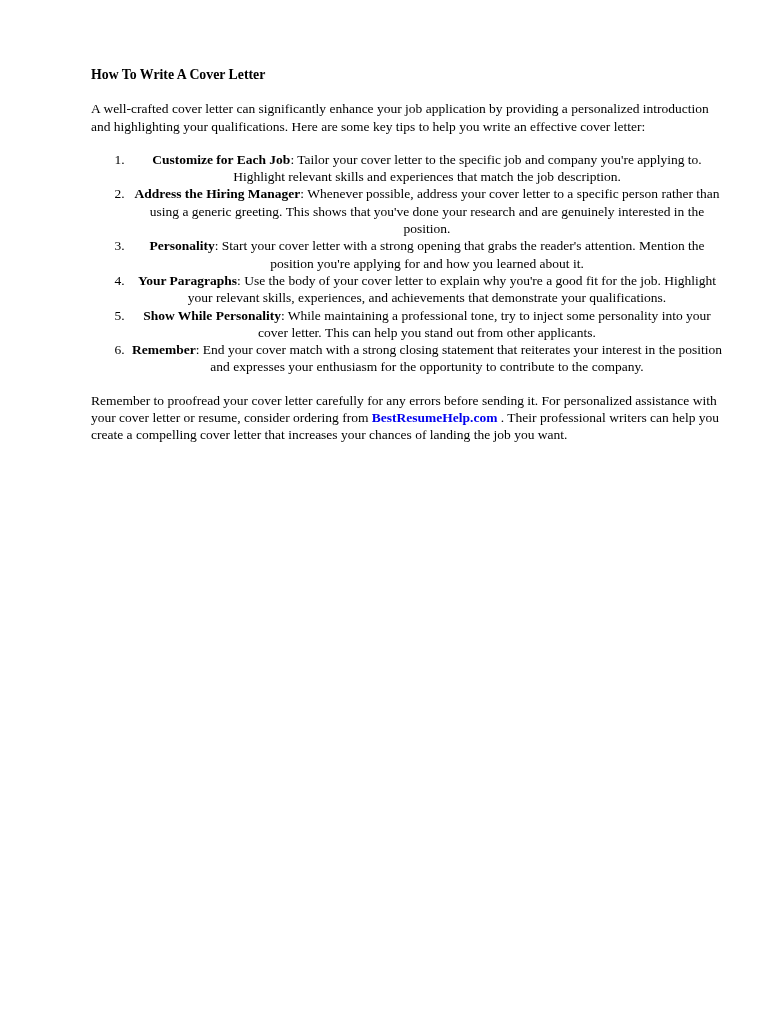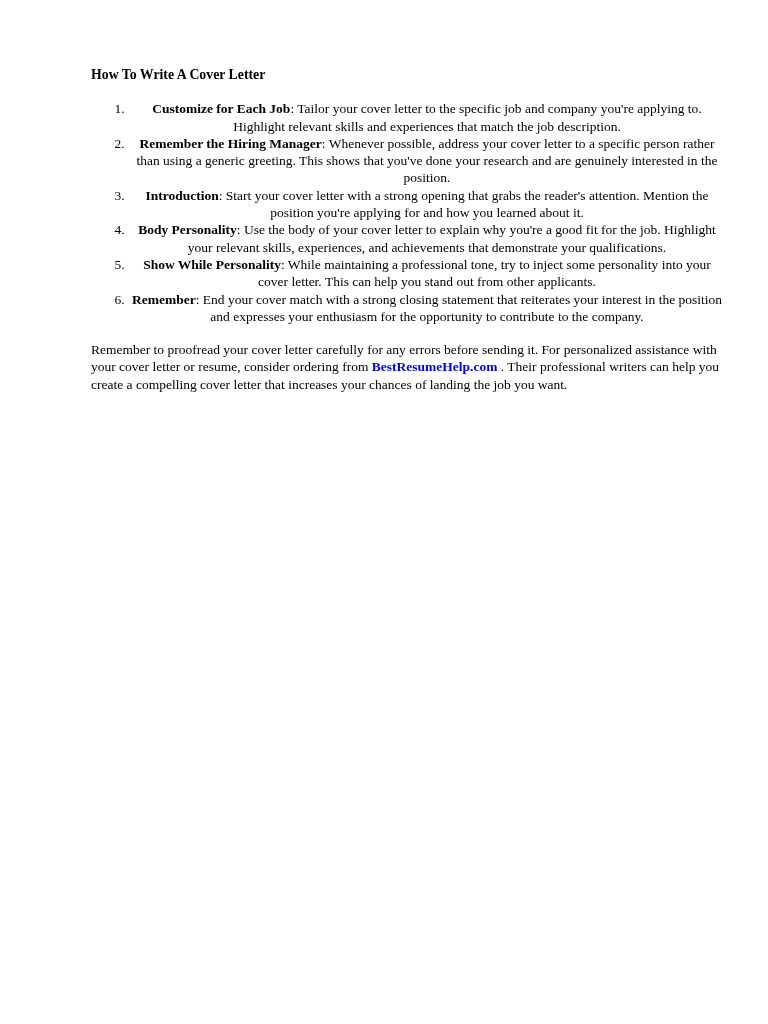--- a/index.html
+++ b/index.html
@@ -57,33 +57,34 @@
   }
 </style>
 </head>
 <body>
 
 <div class="page">
   <div class="doc-content">
 
     <h1 class="doc-title">How To Write A Cover Letter</h1>
 
+    <p class="doc-paragraph">A well-crafted cover letter can significantly enhance your job application by providing a personalized introduction and highlighting your qualifications. Here are some key tips to help you write an effective cover letter:</p>
 
     <ol class="tips-list">
       <li>
         <span class="tip-term">Customize for Each Job</span><span>: Tailor your cover letter to the specific job and company you're applying to. Highlight relevant skills and experiences that match the job description.</span>
       </li>
       <li>
-        <span class="tip-term">Remember the Hiring Manager</span><span>: Whenever possible, address your cover letter to a specific person rather than using a generic greeting. This shows that you've done your research and are genuinely interested in the position.</span>
+        <span class="tip-term">Address the Hiring Manager</span><span>: Whenever possible, address your cover letter to a specific person rather than using a generic greeting. This shows that you've done your research and are genuinely interested in the position.</span>
       </li>
       <li>
-        <span class="tip-term">Introduction</span><span>: Start your cover letter with a strong opening that grabs the reader's attention. Mention the position you're applying for and how you learned about it.</span>
+        <span class="tip-term">Personality</span><span>: Start your cover letter with a strong opening that grabs the reader's attention. Mention the position you're applying for and how you learned about it.</span>
       </li>
       <li>
-        <span class="tip-term">Body Personality</span><span>: Use the body of your cover letter to explain why you're a good fit for the job. Highlight your relevant skills, experiences, and achievements that demonstrate your qualifications.</span>
+        <span class="tip-term">Your Paragraphs</span><span>: Use the body of your cover letter to explain why you're a good fit for the job. Highlight your relevant skills, experiences, and achievements that demonstrate your qualifications.</span>
       </li>
       <li>
         <span class="tip-term">Show While Personality</span><span>: While maintaining a professional tone, try to inject some personality into your cover letter. This can help you stand out from other applicants.</span>
       </li>
       <li>
         <span class="tip-term">Remember</span><span>: End your cover match with a strong closing statement that reiterates your interest in the position and expresses your enthusiasm for the opportunity to contribute to the company.</span>
       </li>
     </ol>
 
     <p class="doc-paragraph"><span>Remember to proofread your cover letter carefully for any errors before sending it. For personalized assistance with your cover letter or resume, consider ordering from </span><a class="doc-link">BestResumeHelp.com</a><span> . Their professional writers can help you create a compelling cover letter that increases your chances of landing the job you want.</span></p>

